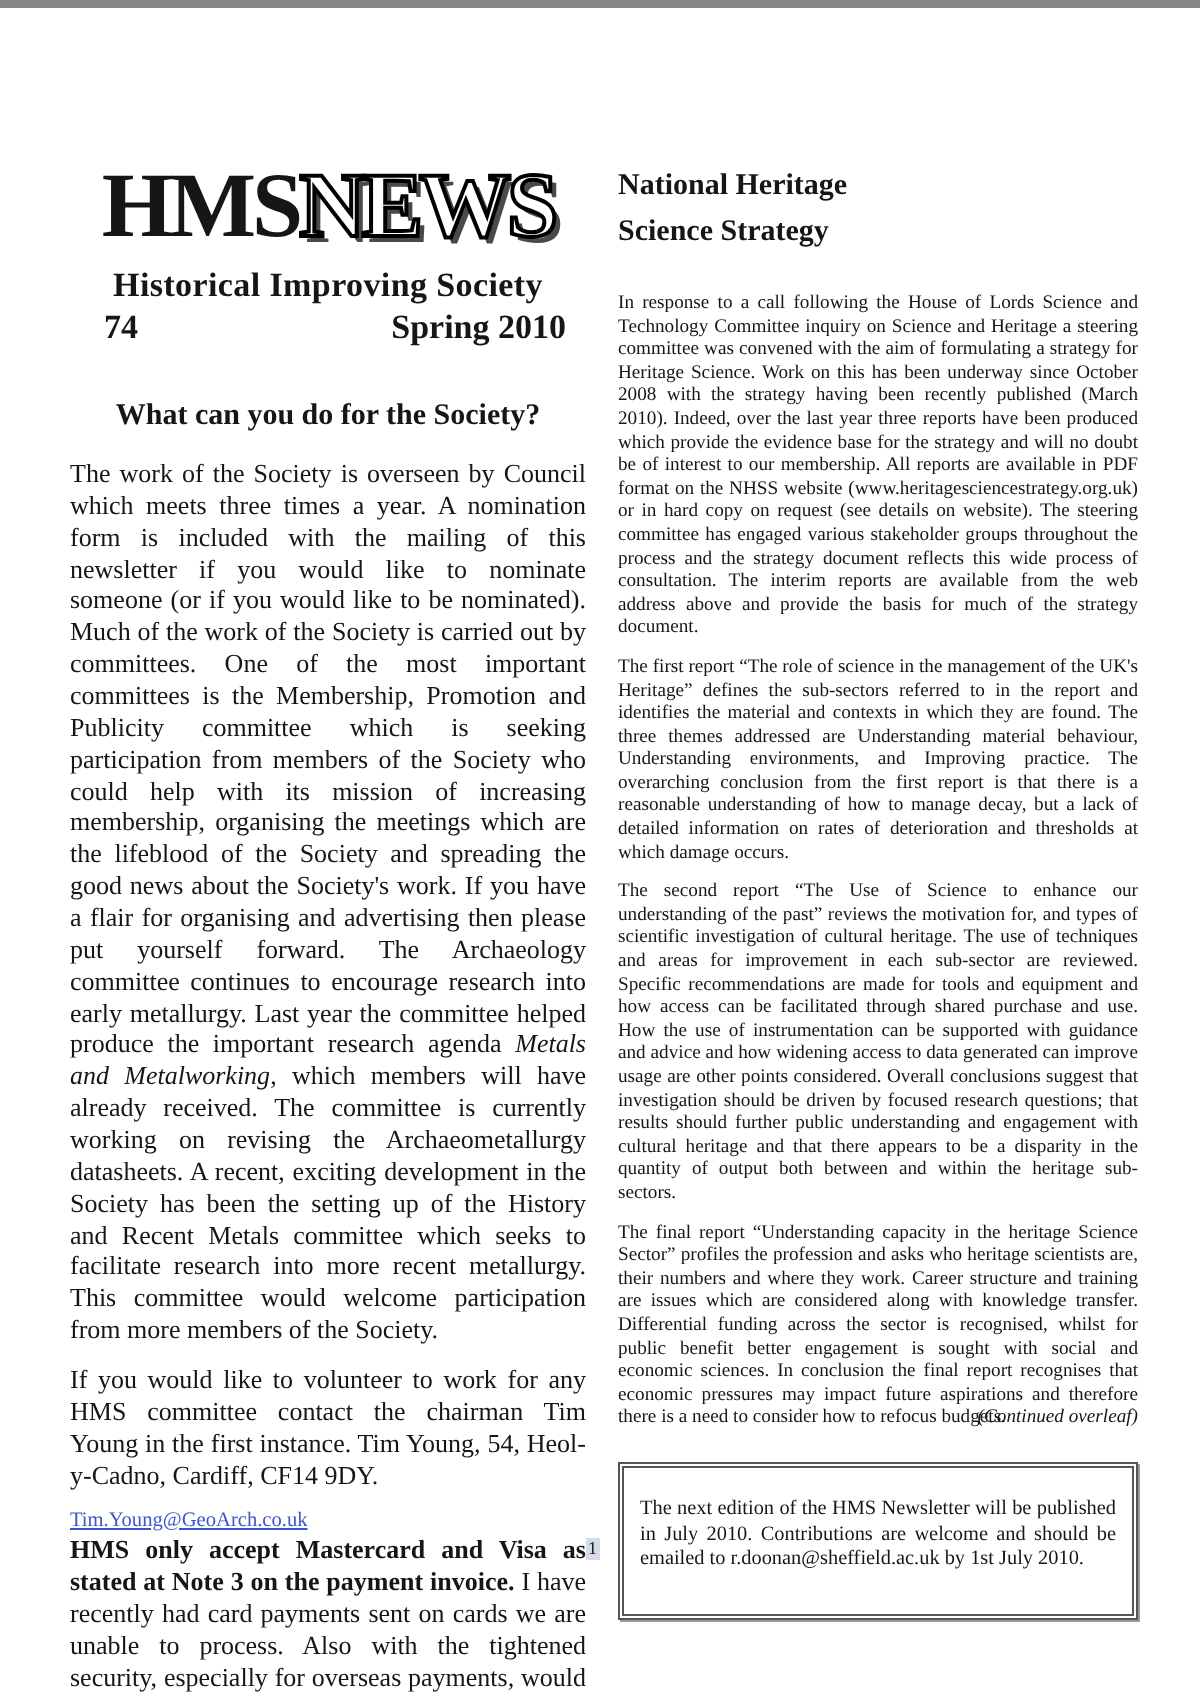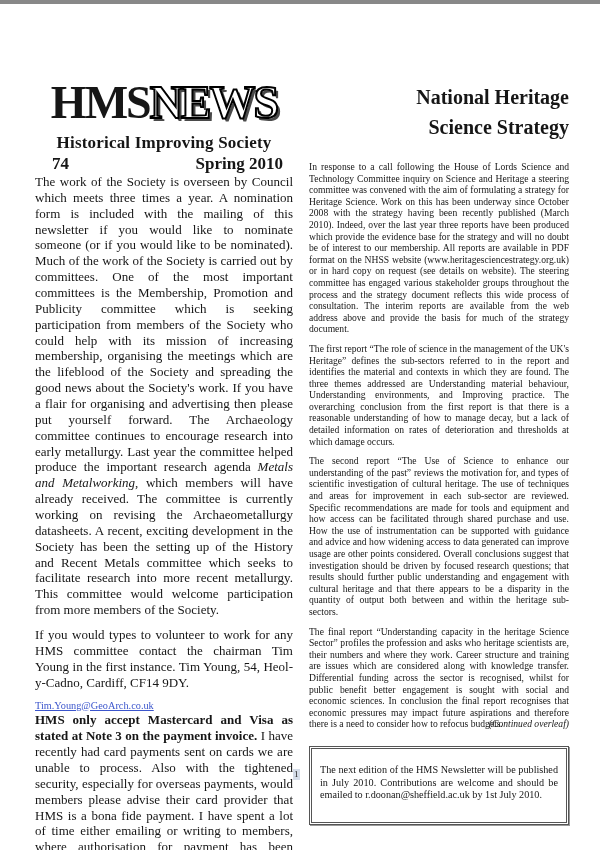--- a/index.html
+++ b/index.html
@@ -38,21 +38,21 @@
   .col-left p.body {
     font-size:13px; line-height:1.22; text-align:justify; margin-bottom:9px;
   }
   .col-left a.email {
     display:block; font-size:10.3px; line-height:1.25; text-decoration:underline;
   }
   .centered { text-align:center !important; margin-top:12px; }
 
   
   .nhss-heading {
-    font-weight:bold; font-size:20px; line-height:1.5; text-align:right;
+    font-weight:bold; font-size:15px; line-height:1.5; text-align:left;
     margin:2px 0 19px;
   }
   .nhss-heading span { display:block; }
   .col-right p.body {
     font-size:9.6px; line-height:1.21; text-align:justify; margin-bottom:8px;
     hyphens:auto; -webkit-hyphens:auto;
   }
   .col-right p.last { position:relative; }
   .continued { position:absolute; right:0; bottom:0; font-style:italic; }
 
@@ -77,24 +77,25 @@
 
       <div class="masthead">
         <div class="logo"><span>HMS</span><span class="logo-outline">NEWS</span></div>
         <div class="society-name">Historical Improving Society</div>
         <div class="issue-line">
           <span>74</span>
           <span>Spring 2010</span>
         </div>
       </div>
 
+      <div class="sec-heading first">What can you do for the Society?</div>
 
       <p class="body"><span>The work of the Society is overseen by Council which meets three times a year. A nomination form is included with the mailing of this newsletter if you would like to nominate someone (or if you would like to be nominated). Much of the work of the Society is carried out by committees. One of the most important committees is the Membership, Promotion and Publicity committee which is seeking participation from members of the Society who could help with its mission of increasing membership, organising the meetings which are the lifeblood of the Society and spreading the good news about the Society's work. If you have a flair for organising and advertising then please put yourself forward. The Archaeology committee continues to encourage research into early metallurgy. Last year the committee helped produce the important research agenda </span><i>Metals and Metalworking</i><span>, which members will have already received. The committee is currently working on revising the Archaeometallurgy datasheets. A recent, exciting development in the Society has been the setting up of the History and Recent Metals committee which seeks to facilitate research into more recent metallurgy. This committee would welcome participation from more members of the Society.</span></p>
 
-      <p class="body">If you would types to volunteer to work for any HMS committee contact the chairman Tim Young in the first instance. Tim Young, 54, Heol-y-Cadno, Cardiff, CF14 9DY.</p>
+      <p class="body">If you would like to volunteer to work for any HMS committee contact the chairman Tim Young in the first instance. Tim Young, 54, Heol-y-Cadno, Cardiff, CF14 9DY.</p>
       <a class="email" href="#" style="color:#3b55cc">Tim.Young@GeoArch.co.uk</a>
 
 
 
       <p class="body"><b>HMS only accept Mastercard and Visa as stated at Note 3 on the payment invoice.</b><span> I have recently had card payments sent on cards we are unable to process. Also with the tightened security, especially for overseas payments, would members please advise their card provider that HMS is a bona fide payment. I have spent a lot of time either emailing or writing to members, where authorisation for payment has been declined.</span></p>
 
       <p class="body centered">Many thanks!</p>
 
       <p class="body">Could I also ask those members who have not yet provided me with an up to date email address to please do so.</p>
     </div>

